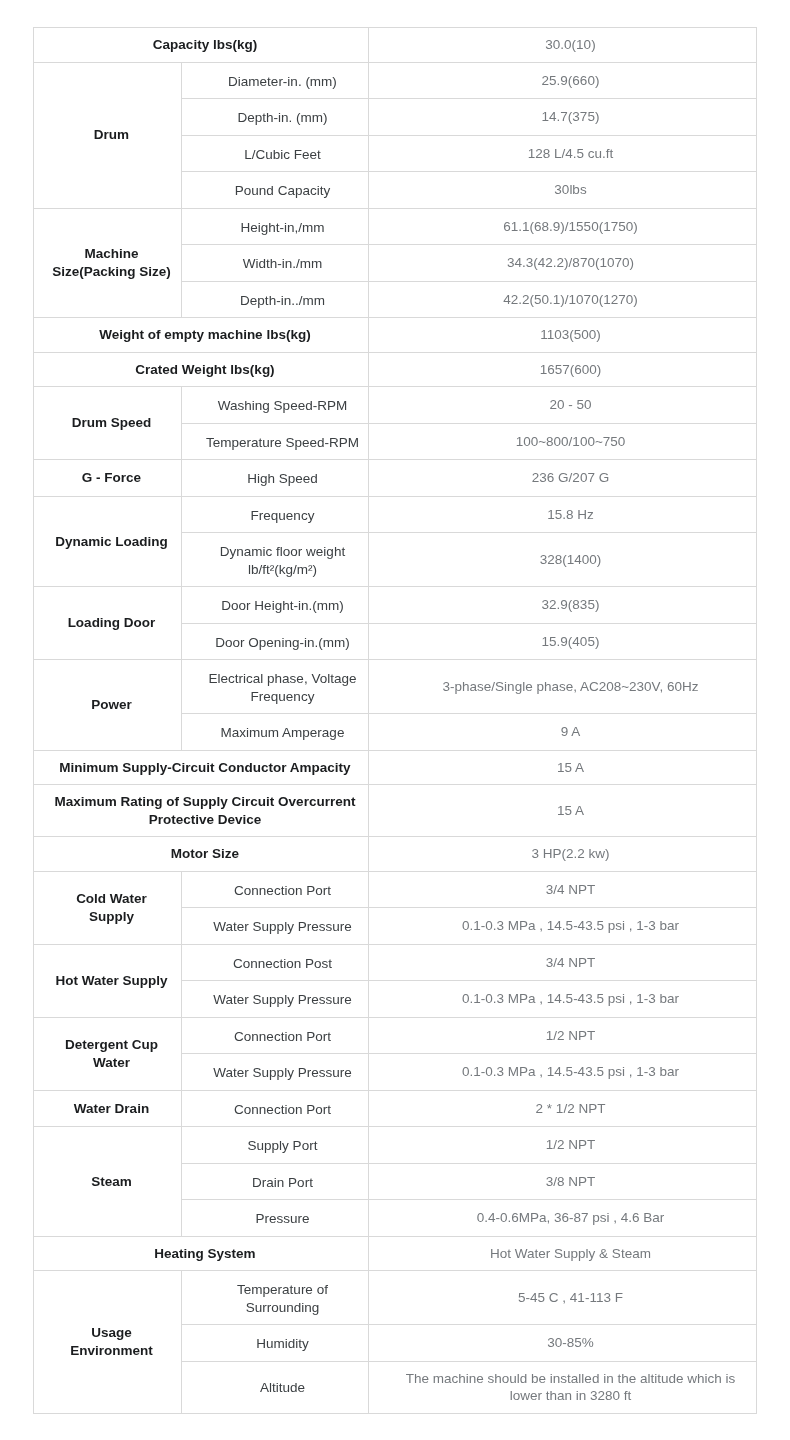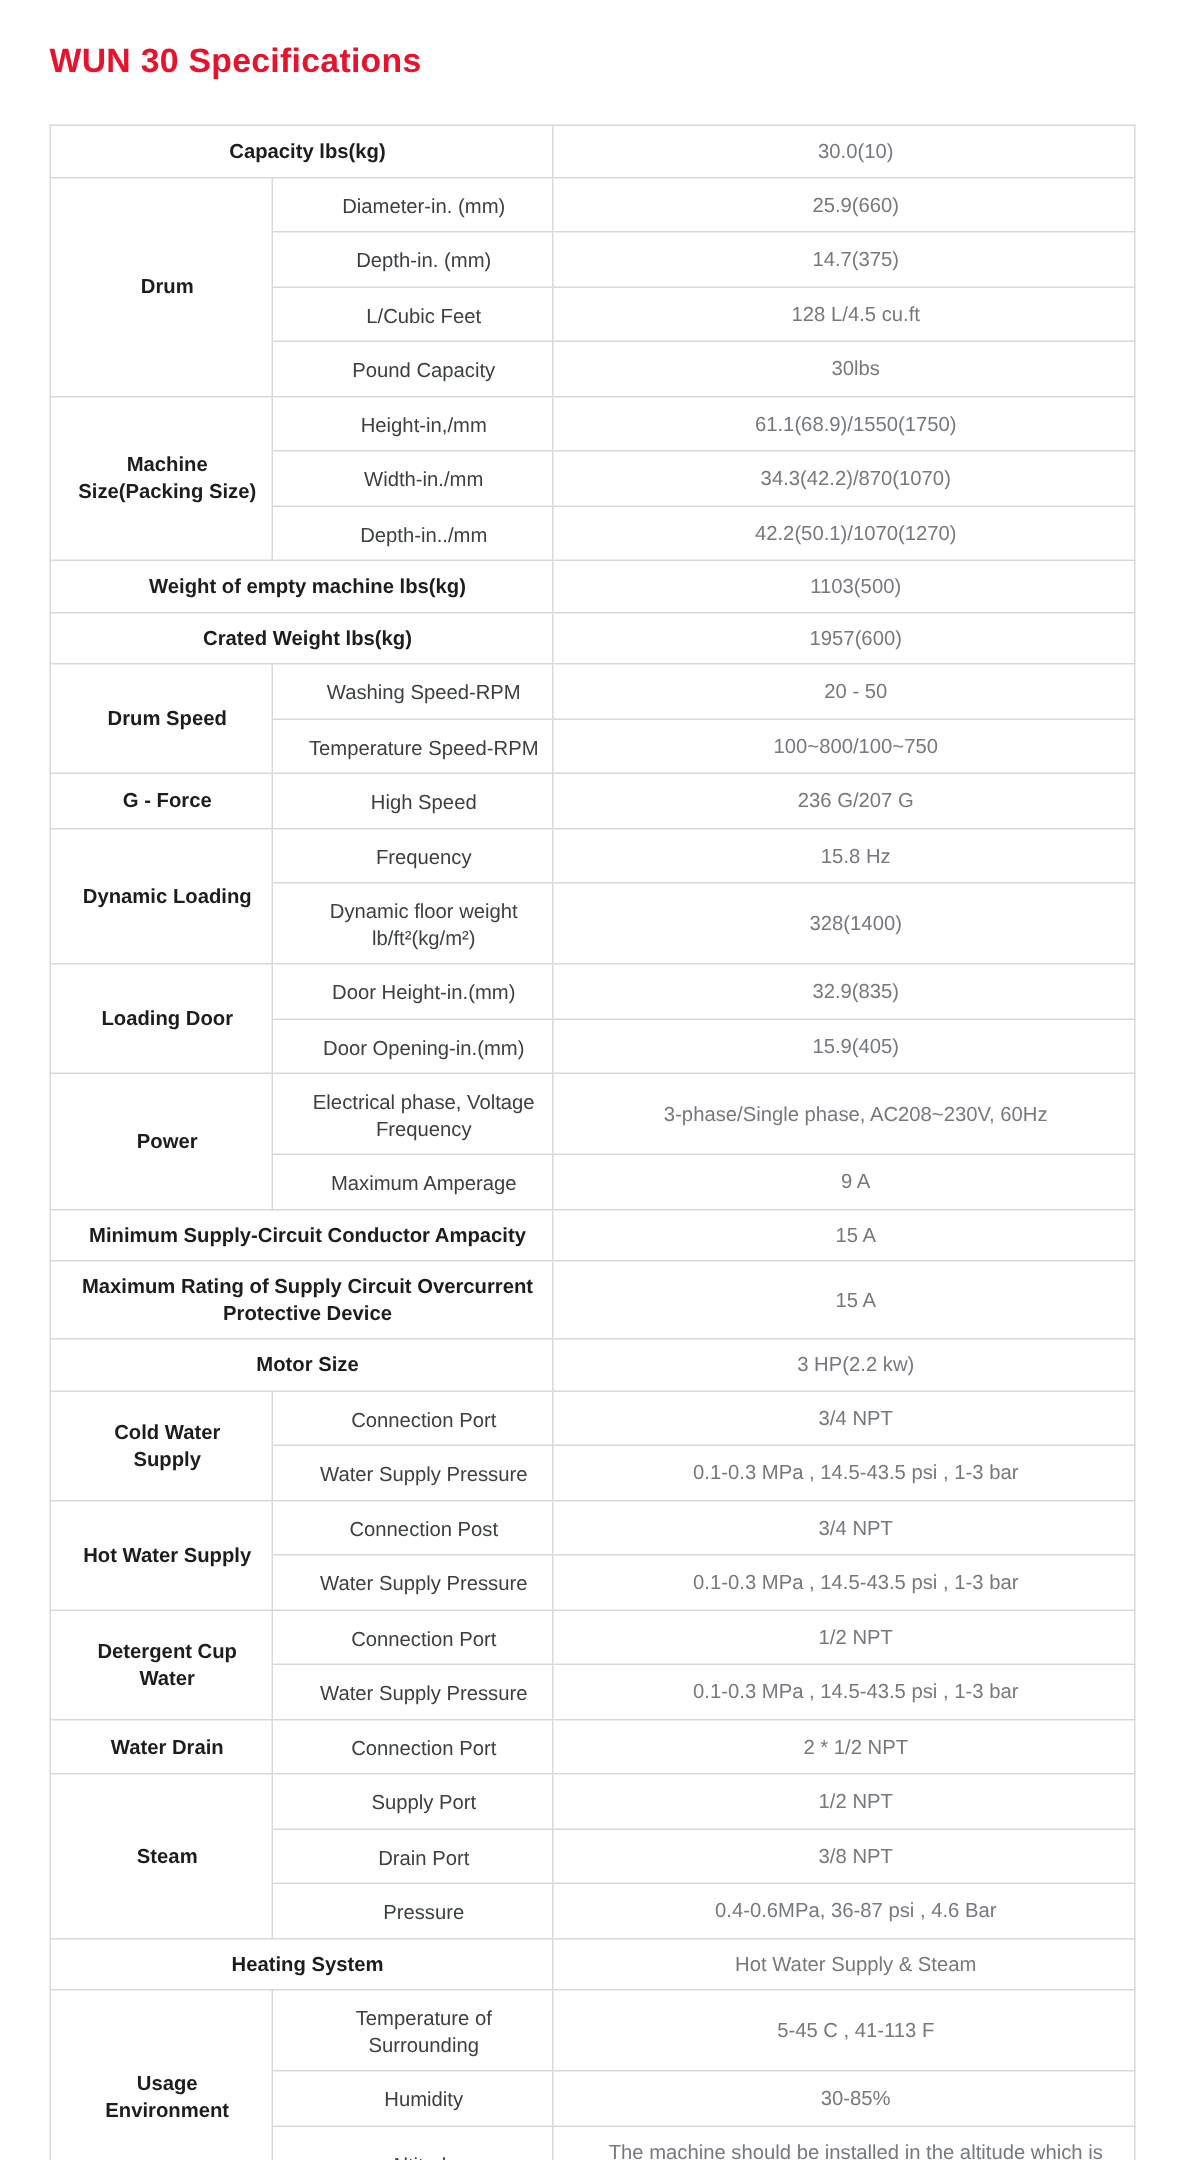--- a/index.html
+++ b/index.html
@@ -53,21 +53,20 @@
   td.val {
     font-weight: 400;
     color: var(--value-text, #75797d);
     padding: 8px 14px 8px 30px;
   }
 </style>
 </head>
 <body>
 
 <div class="page">
-  <h1 class="title">WUN 30 Specifications</h1>
 
   <table class="spec">
     <colgroup>
         <col class="c1">
         <col class="c2">
         <col class="c3">
       </colgroup>
     <tbody>
       <tr>
           <td class="lbl" colspan="2">Capacity lbs(kg)</td>
@@ -105,21 +104,21 @@
           <td class="sub">Depth-in../mm</td>
           <td class="val">42.2(50.1)/1070(1270)</td>
         </tr>
 
       <tr>
           <td class="lbl" colspan="2">Weight of empty machine lbs(kg)</td>
           <td class="val">1103(500)</td>
         </tr>
       <tr>
           <td class="lbl" colspan="2">Crated Weight lbs(kg)</td>
-          <td class="val">1957(600)</td>
+          <td class="val">1657(600)</td>
         </tr>
 
       <tr>
           <td class="lbl" rowspan="2">Drum Speed</td>
           <td class="sub">Washing Speed-RPM</td>
           <td class="val">20 - 50</td>
         </tr>
       <tr>
           <td class="sub">Temperature Speed-RPM</td>
           <td class="val">100~800/100~750</td>

